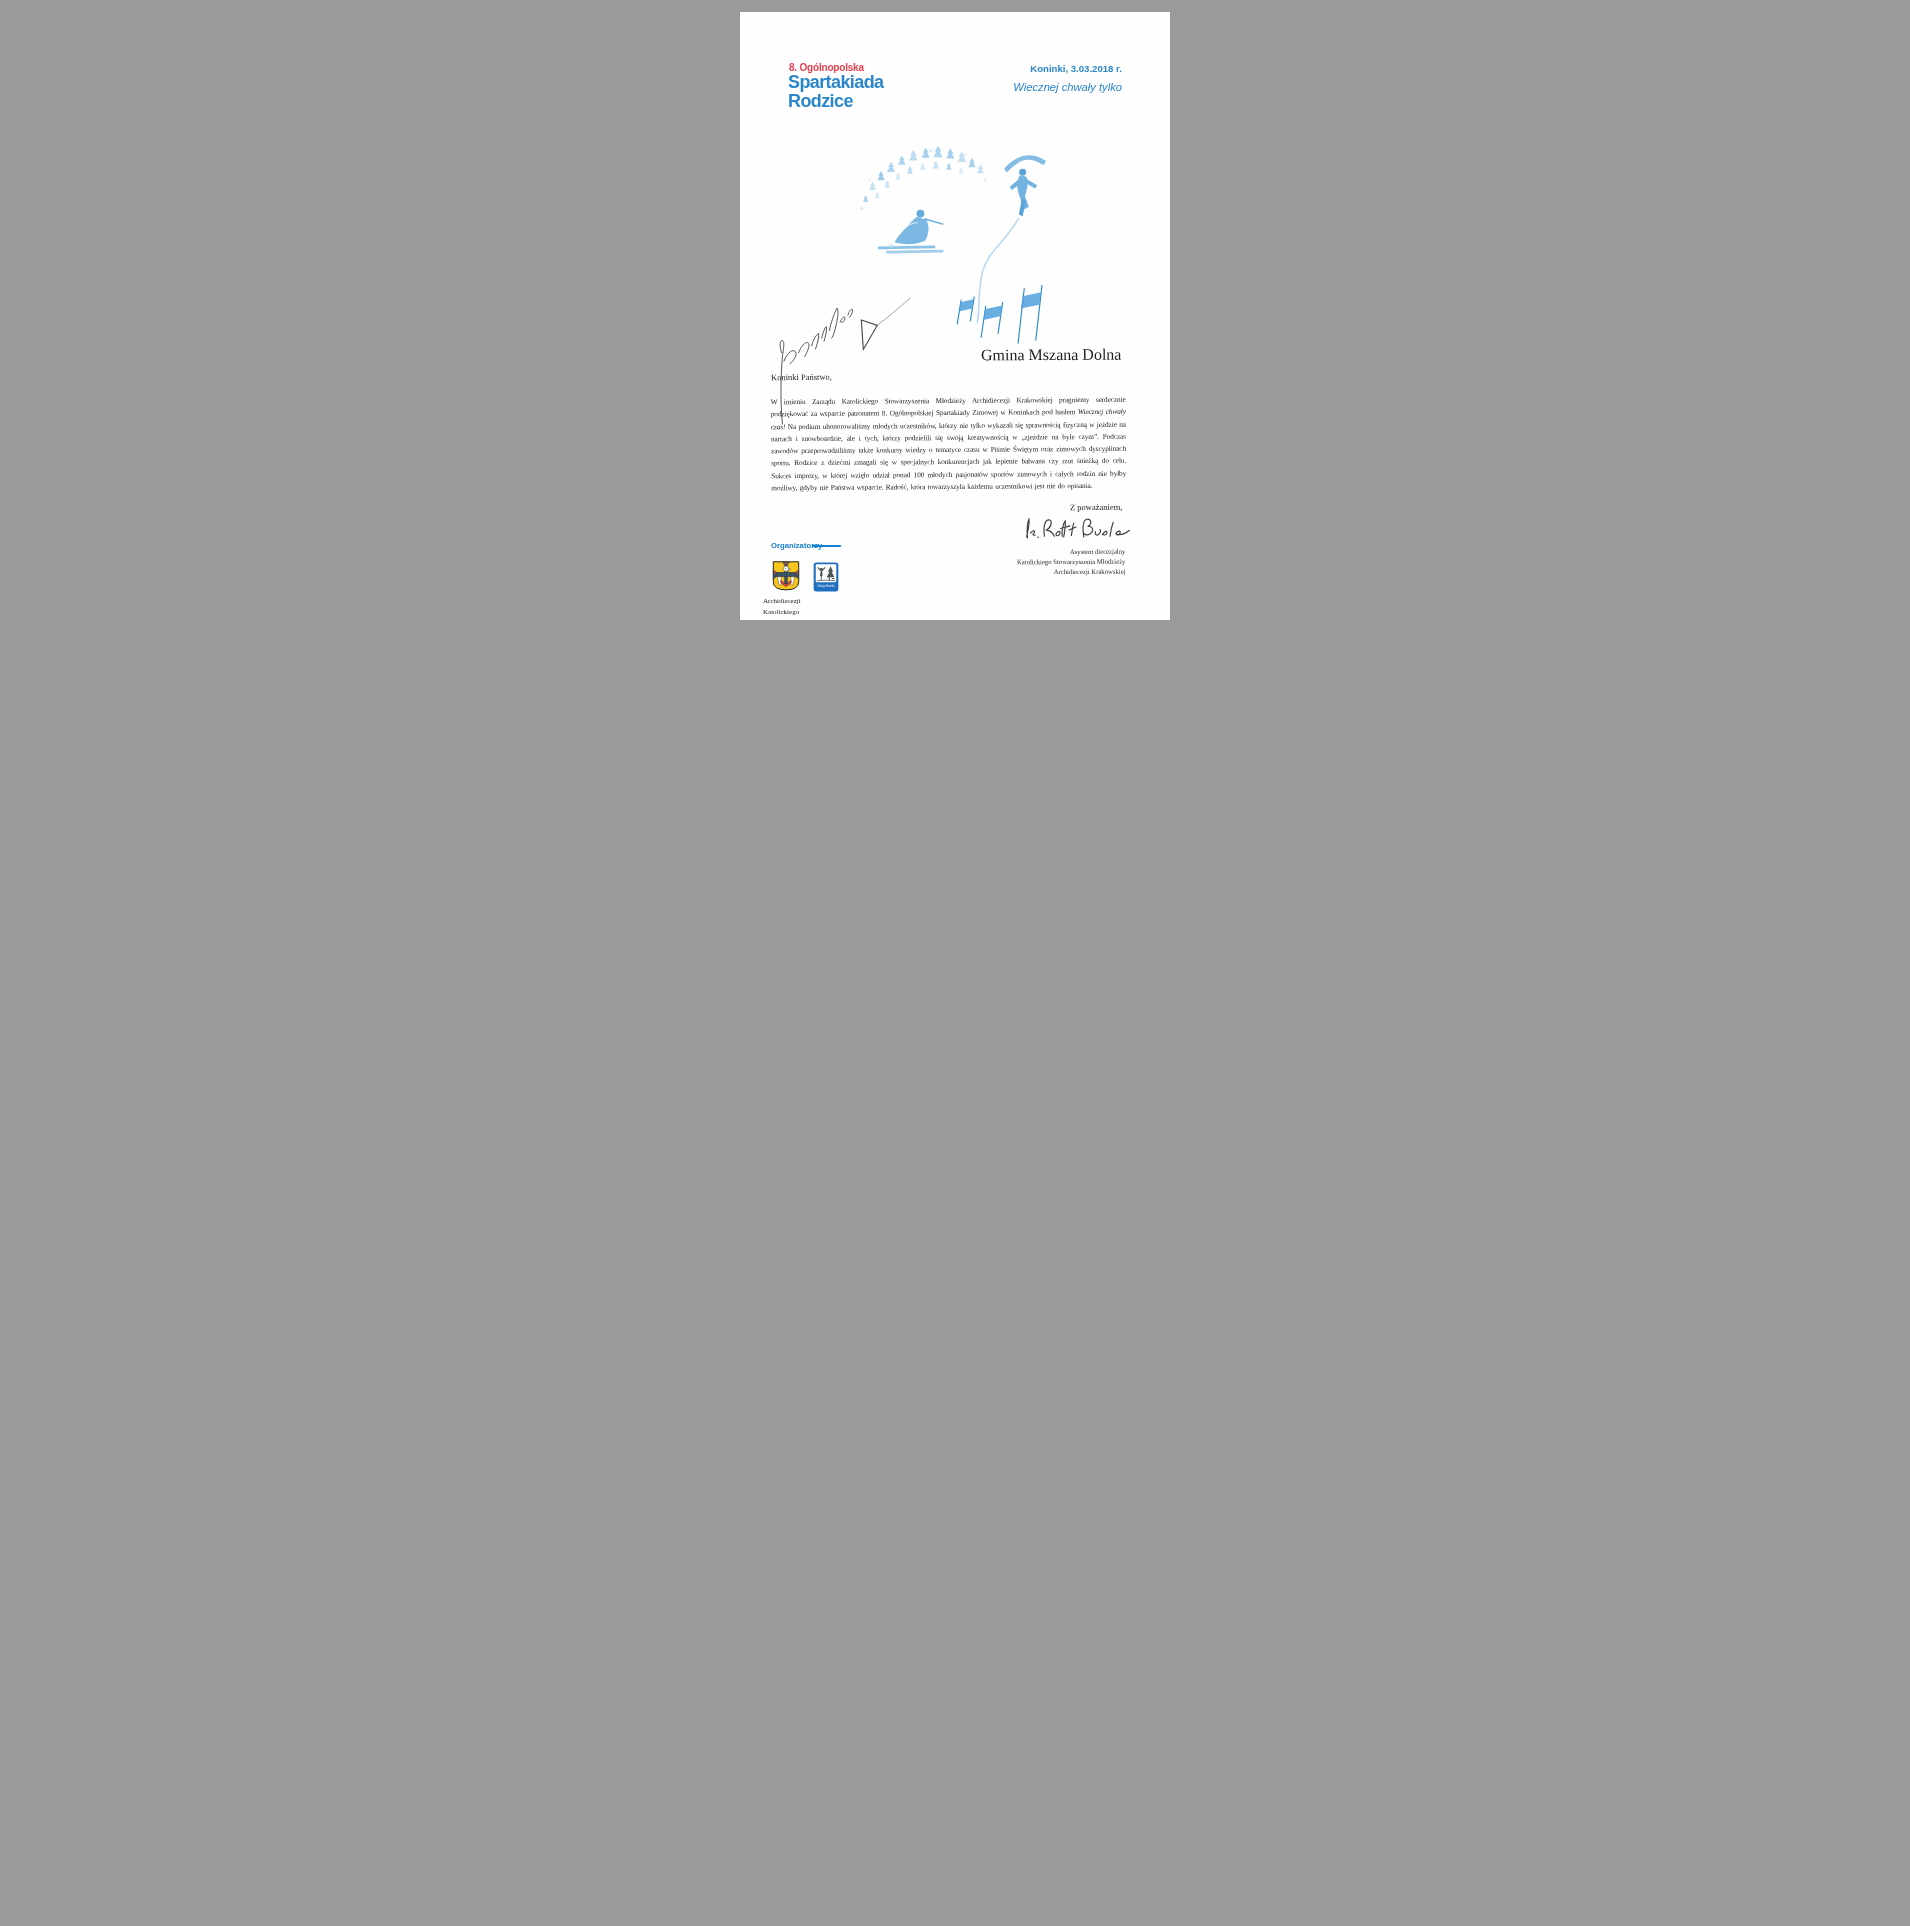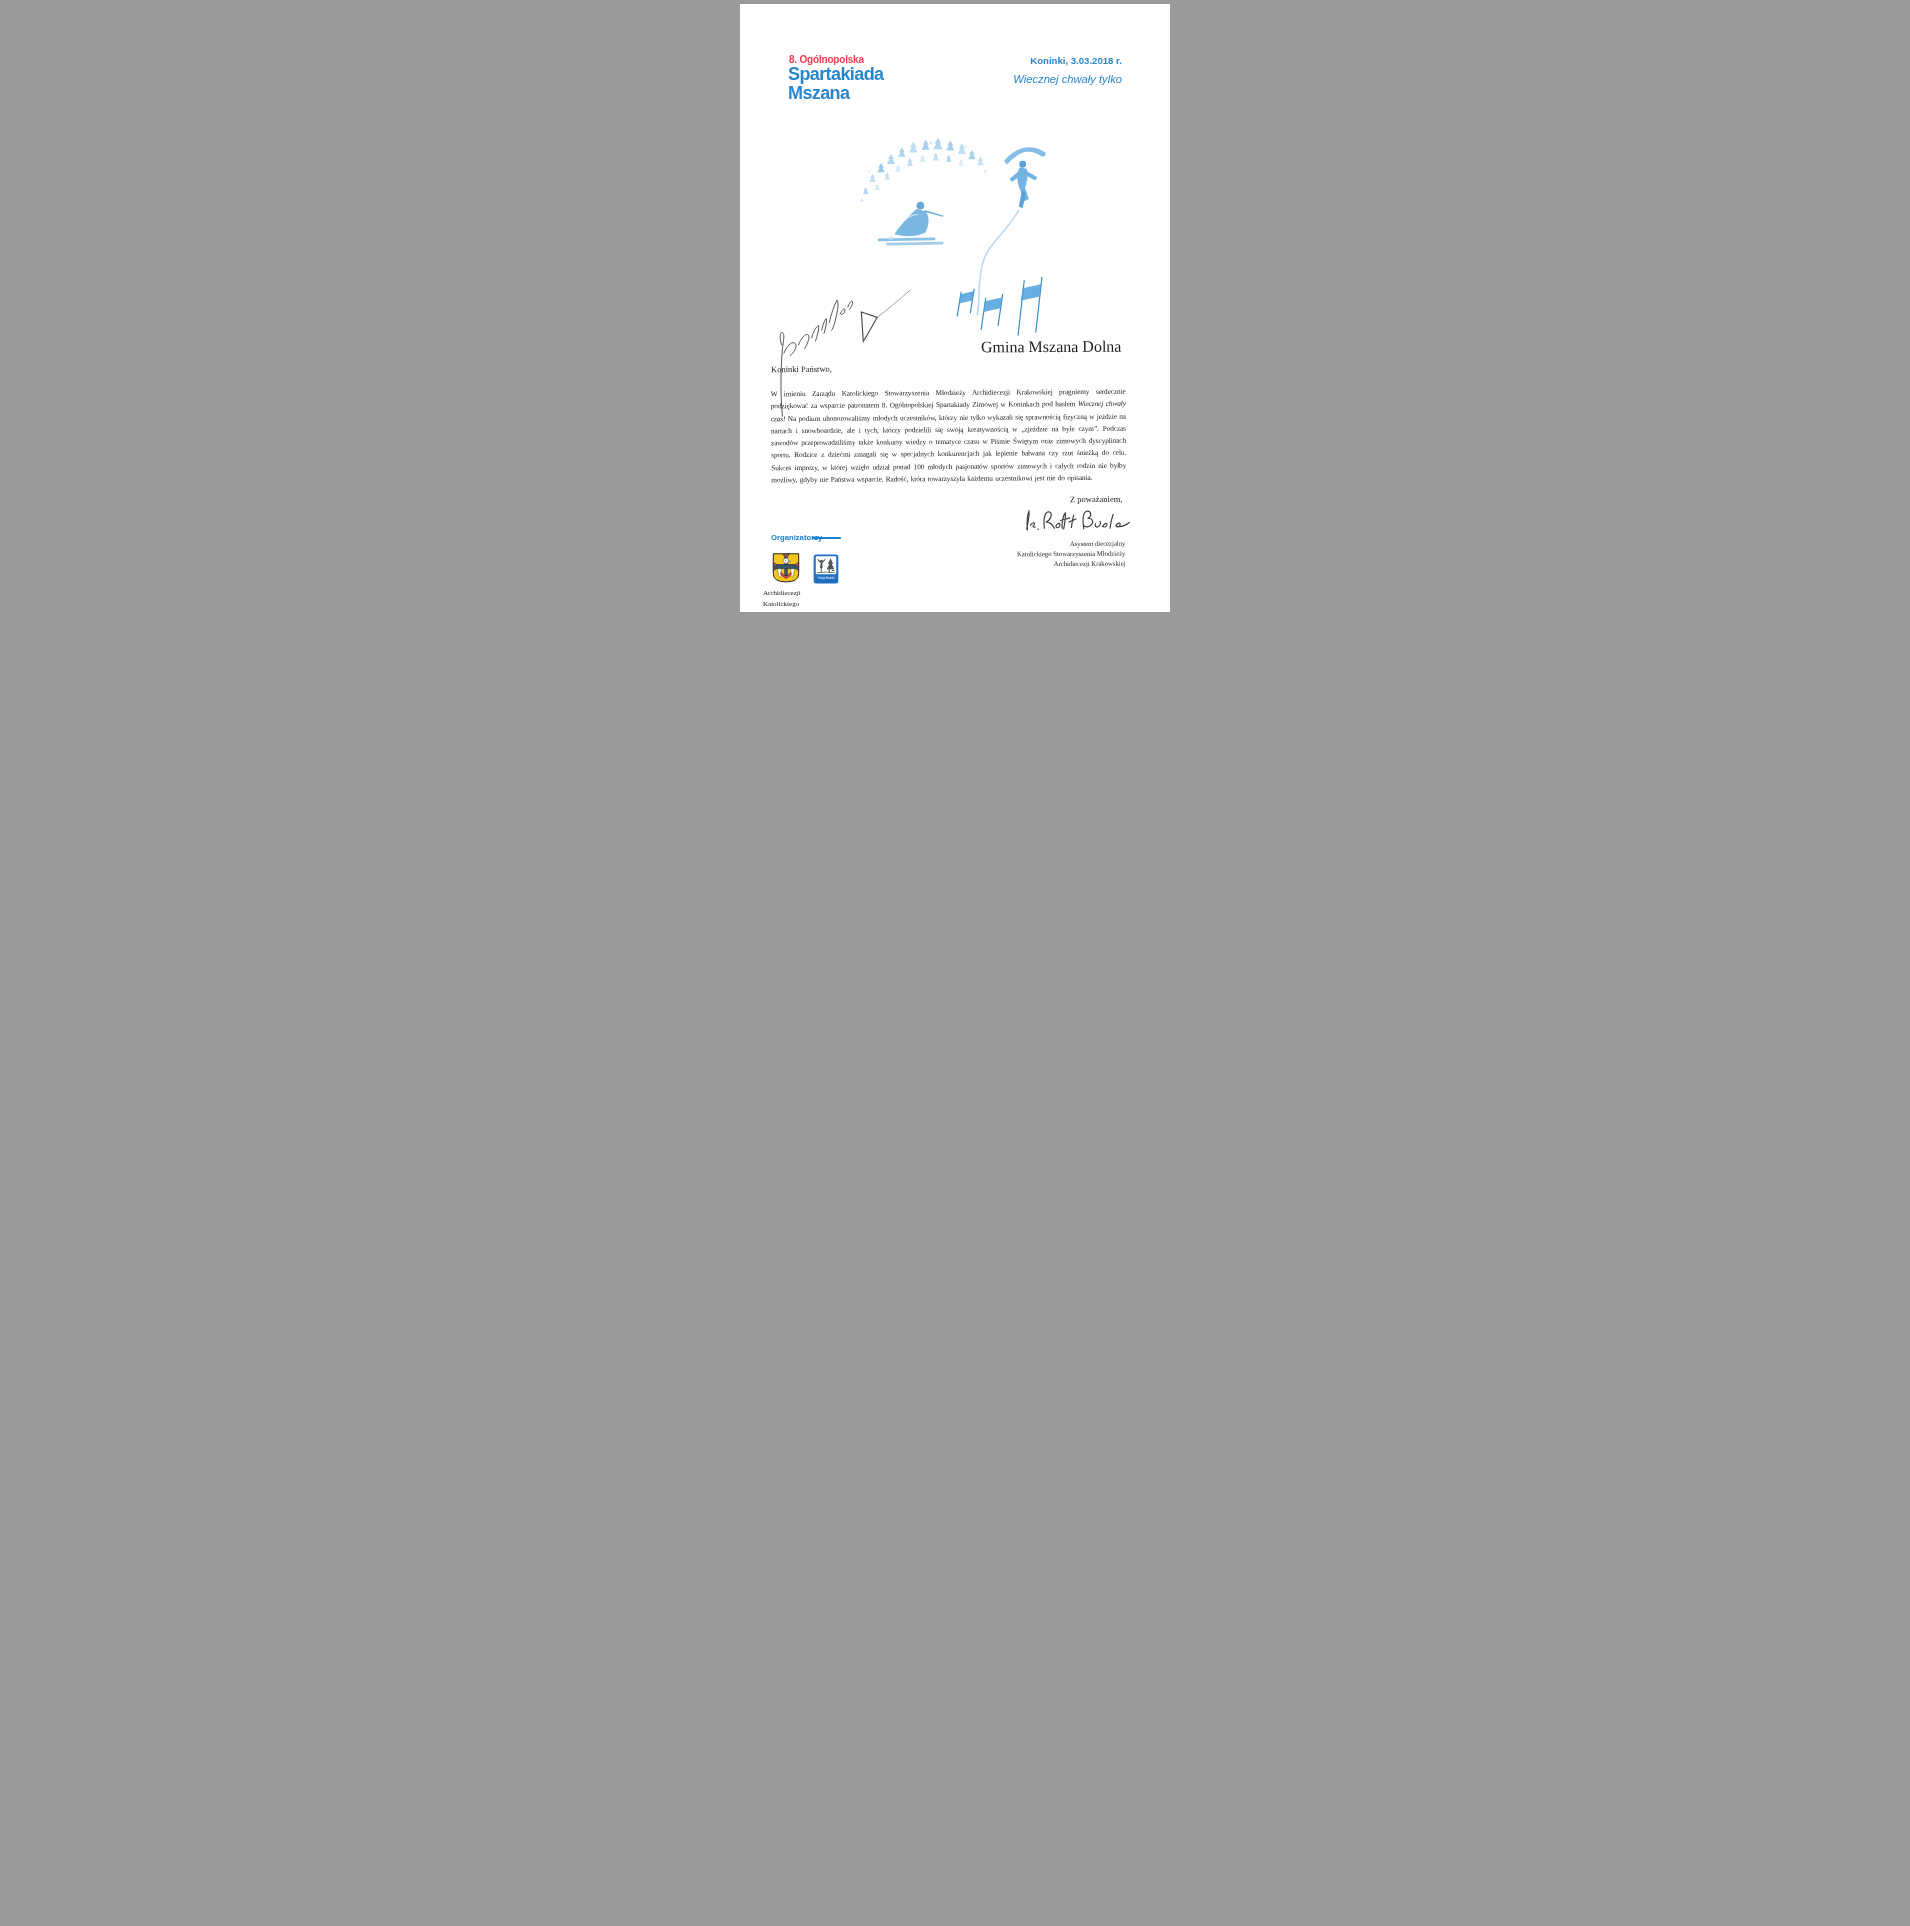--- a/index.html
+++ b/index.html
@@ -1,16 +1,16 @@
 <!DOCTYPE html>
 <html style="font-size:6.2px"><head>
 <meta charset="utf-8">
 <style>
   html,body{margin:0;padding:0;background:#9a9a9a;}
-  #page{position:relative;width:430px;height:608px;margin:4px auto;background:#fefefe;overflow:hidden;
+  #page{position:relative;width:430px;height:608px;margin:12px auto;background:#fefefe;overflow:hidden;
         font-family:"Liberation Serif", serif;}
   .abs{position:absolute;}
   .sans{font-family:"Liberation Sans", sans-serif;}
   .edition{left:49px;top:50px;font-weight:bold;font-size:10px;letter-spacing:-0.2px;color:#e8414f;}
   .title{left:48px;top:61px;font-weight:bold;font-size:18px;line-height:19px;letter-spacing:-0.6px;color:#2b87cb;}
   .dateline{right:48px;top:51px;font-weight:bold;font-size:9.6px;color:#2b87cb;}
   .motto{right:48px;top:69px;font-style:italic;font-weight:500;font-size:11.2px;color:#2b87cb;}
   .illo{left:110px;top:131px;width:218px;height:204px;}
   .note{left:33px;top:283px;width:139px;height:131px;}
   .recipient{right:49px;top:334px;font-size:16px;color:#1f1f1f;transform:rotate(-0.3deg);}
@@ -28,21 +28,21 @@
   .ksm-caption{left:23px;top:584px;width:46px;text-align:left;font-size:7px;line-height:11.2px;color:#1c1c1c;}
 </style>
 </head>
 <body>
 
 <div id="page">
 
   <div class="abs sans edition">8. Ogólnopolska</div>
   <div class="abs sans title">
     <div>Spartakiada</div>
-    <div>Mszana</div>
+    <div>Rodzice</div>
   </div>
   <div class="abs sans dateline">Koninki, 3.03.2018 r.</div>
   <div class="abs sans motto">Wiecznej chwały tylko</div>
 
   <svg class="abs illo" viewBox="0 0 565 530" aria-hidden="true">
     <defs>
       <g id="fir">
           <polygon points="0,-16 6,-6 3,-6 8,4 -8,4 -3,-6 -6,-6"></polygon>
         </g>
     </defs>

